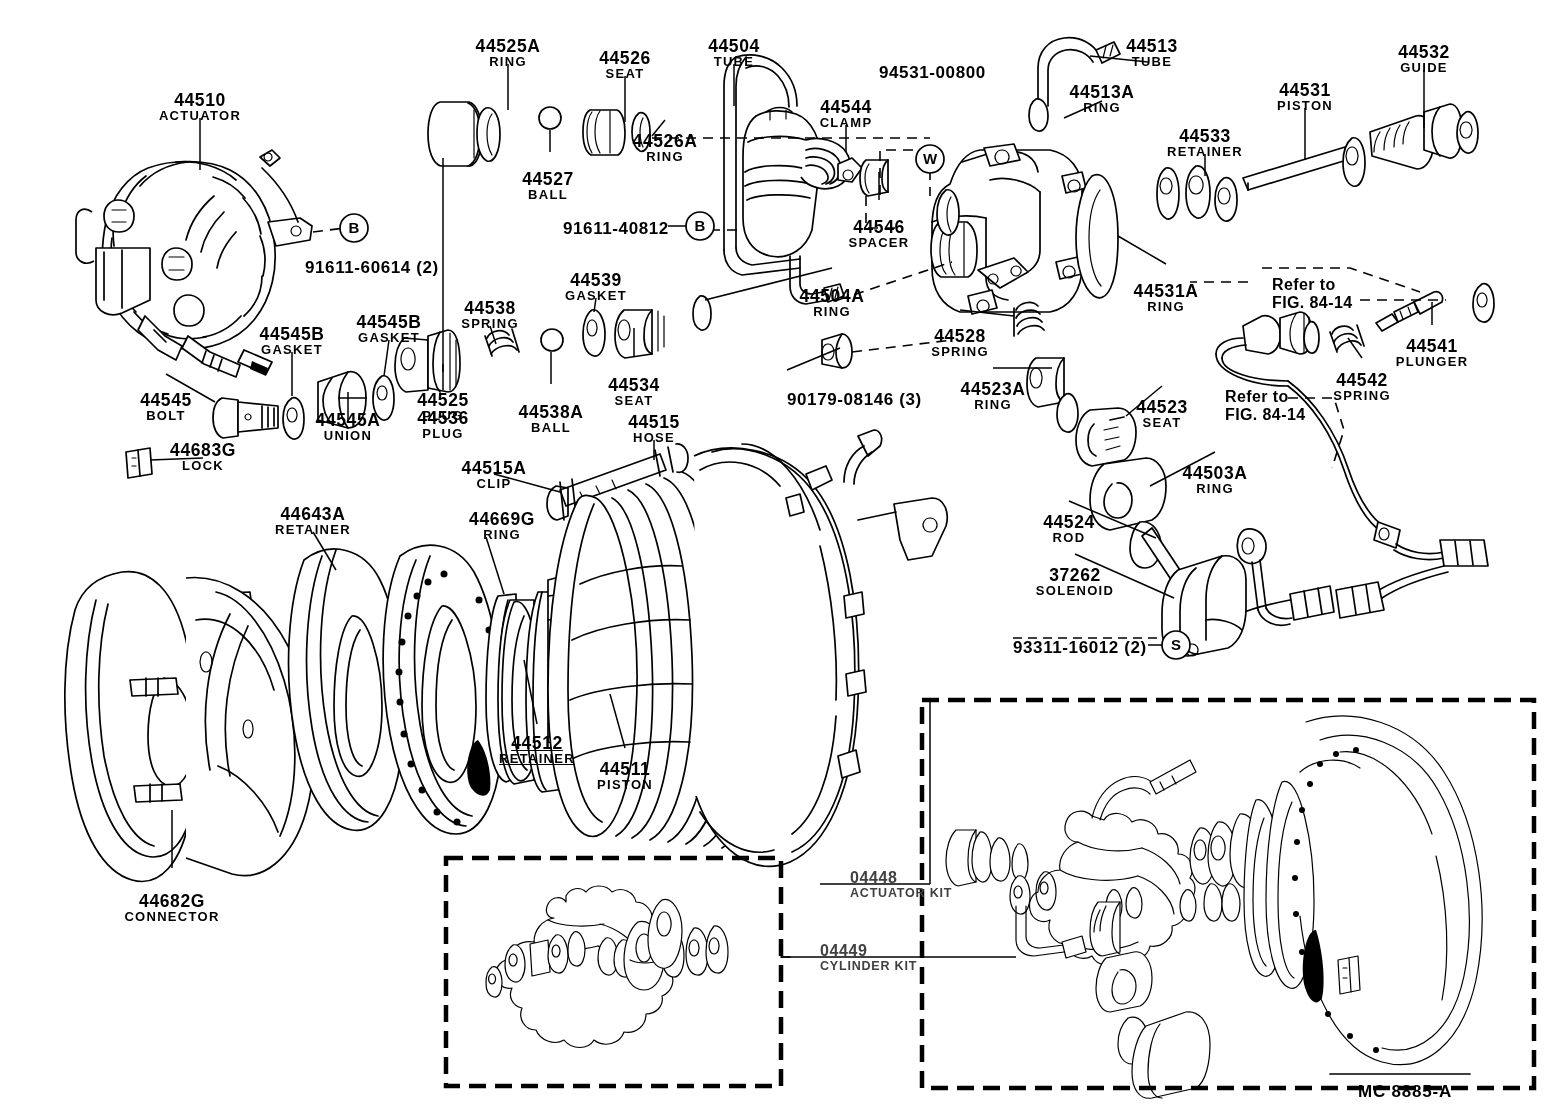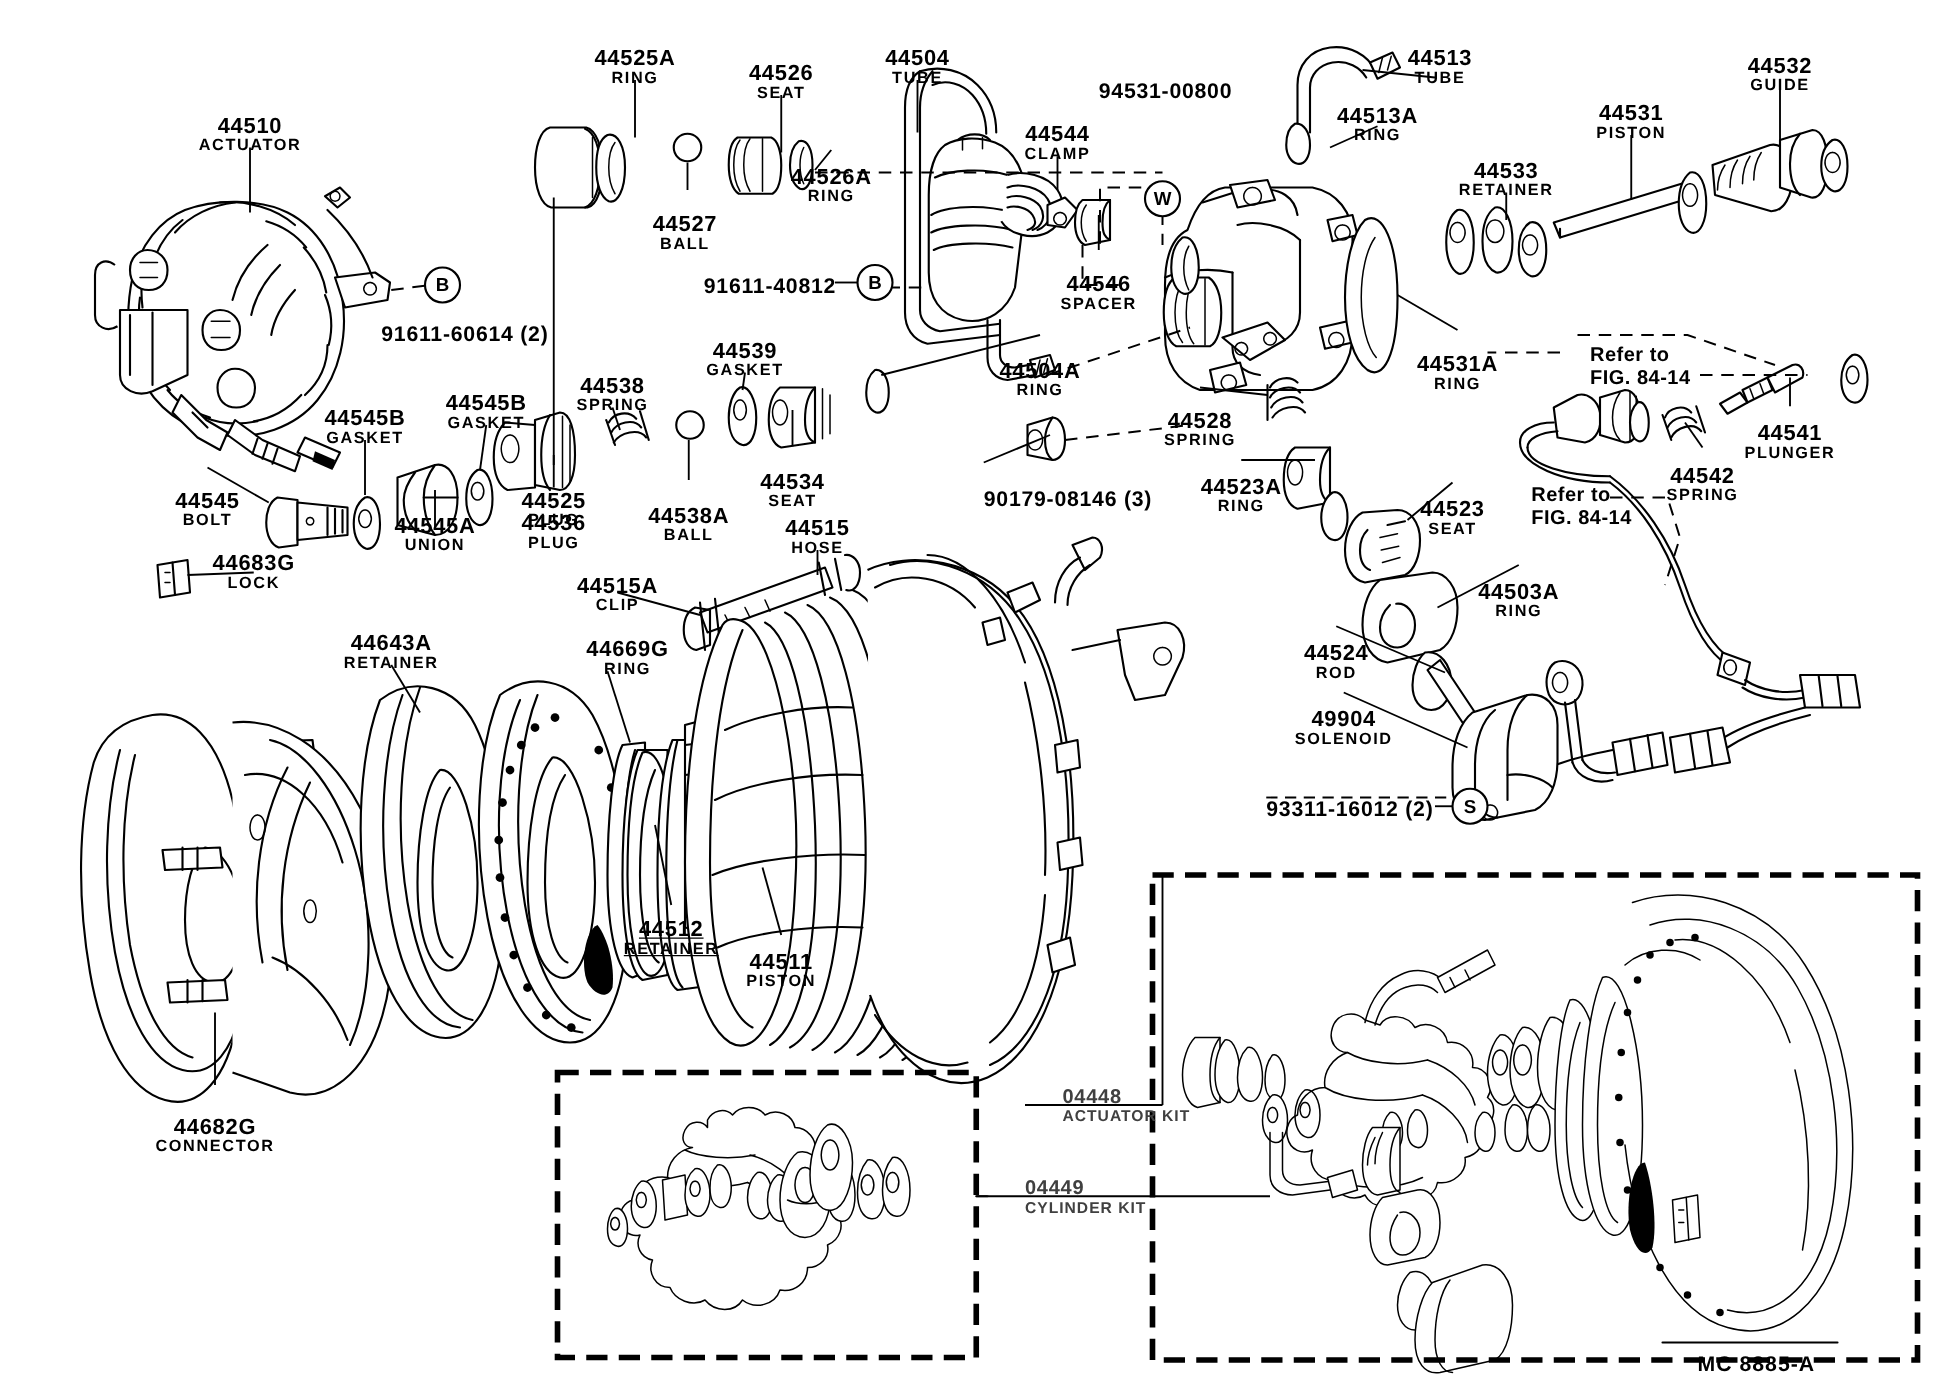--- a/index.html
+++ b/index.html
@@ -826,21 +826,21 @@
       </div>
       <div class="lbl" style="left: 1215px; top: 465px;">
         <span class="num">44503A</span>
         <span class="nm">RING</span>
       </div>
       <div class="lbl" style="left: 1069px; top: 514px;">
         <span class="num">44524</span>
         <span class="nm">ROD</span>
       </div>
       <div class="lbl" style="left: 1075px; top: 567px;">
-        <span class="num">49904</span>
+        <span class="num">37262</span>
         <span class="nm">SOLENOID</span>
       </div>
       <div class="lbl" style="left: 1432px; top: 338px;">
         <span class="num">44541</span>
         <span class="nm">PLUNGER</span>
       </div>
       <div class="lbl" style="left: 1362px; top: 372px;">
         <span class="num">44542</span>
         <span class="nm">SPRING</span>
       </div>

